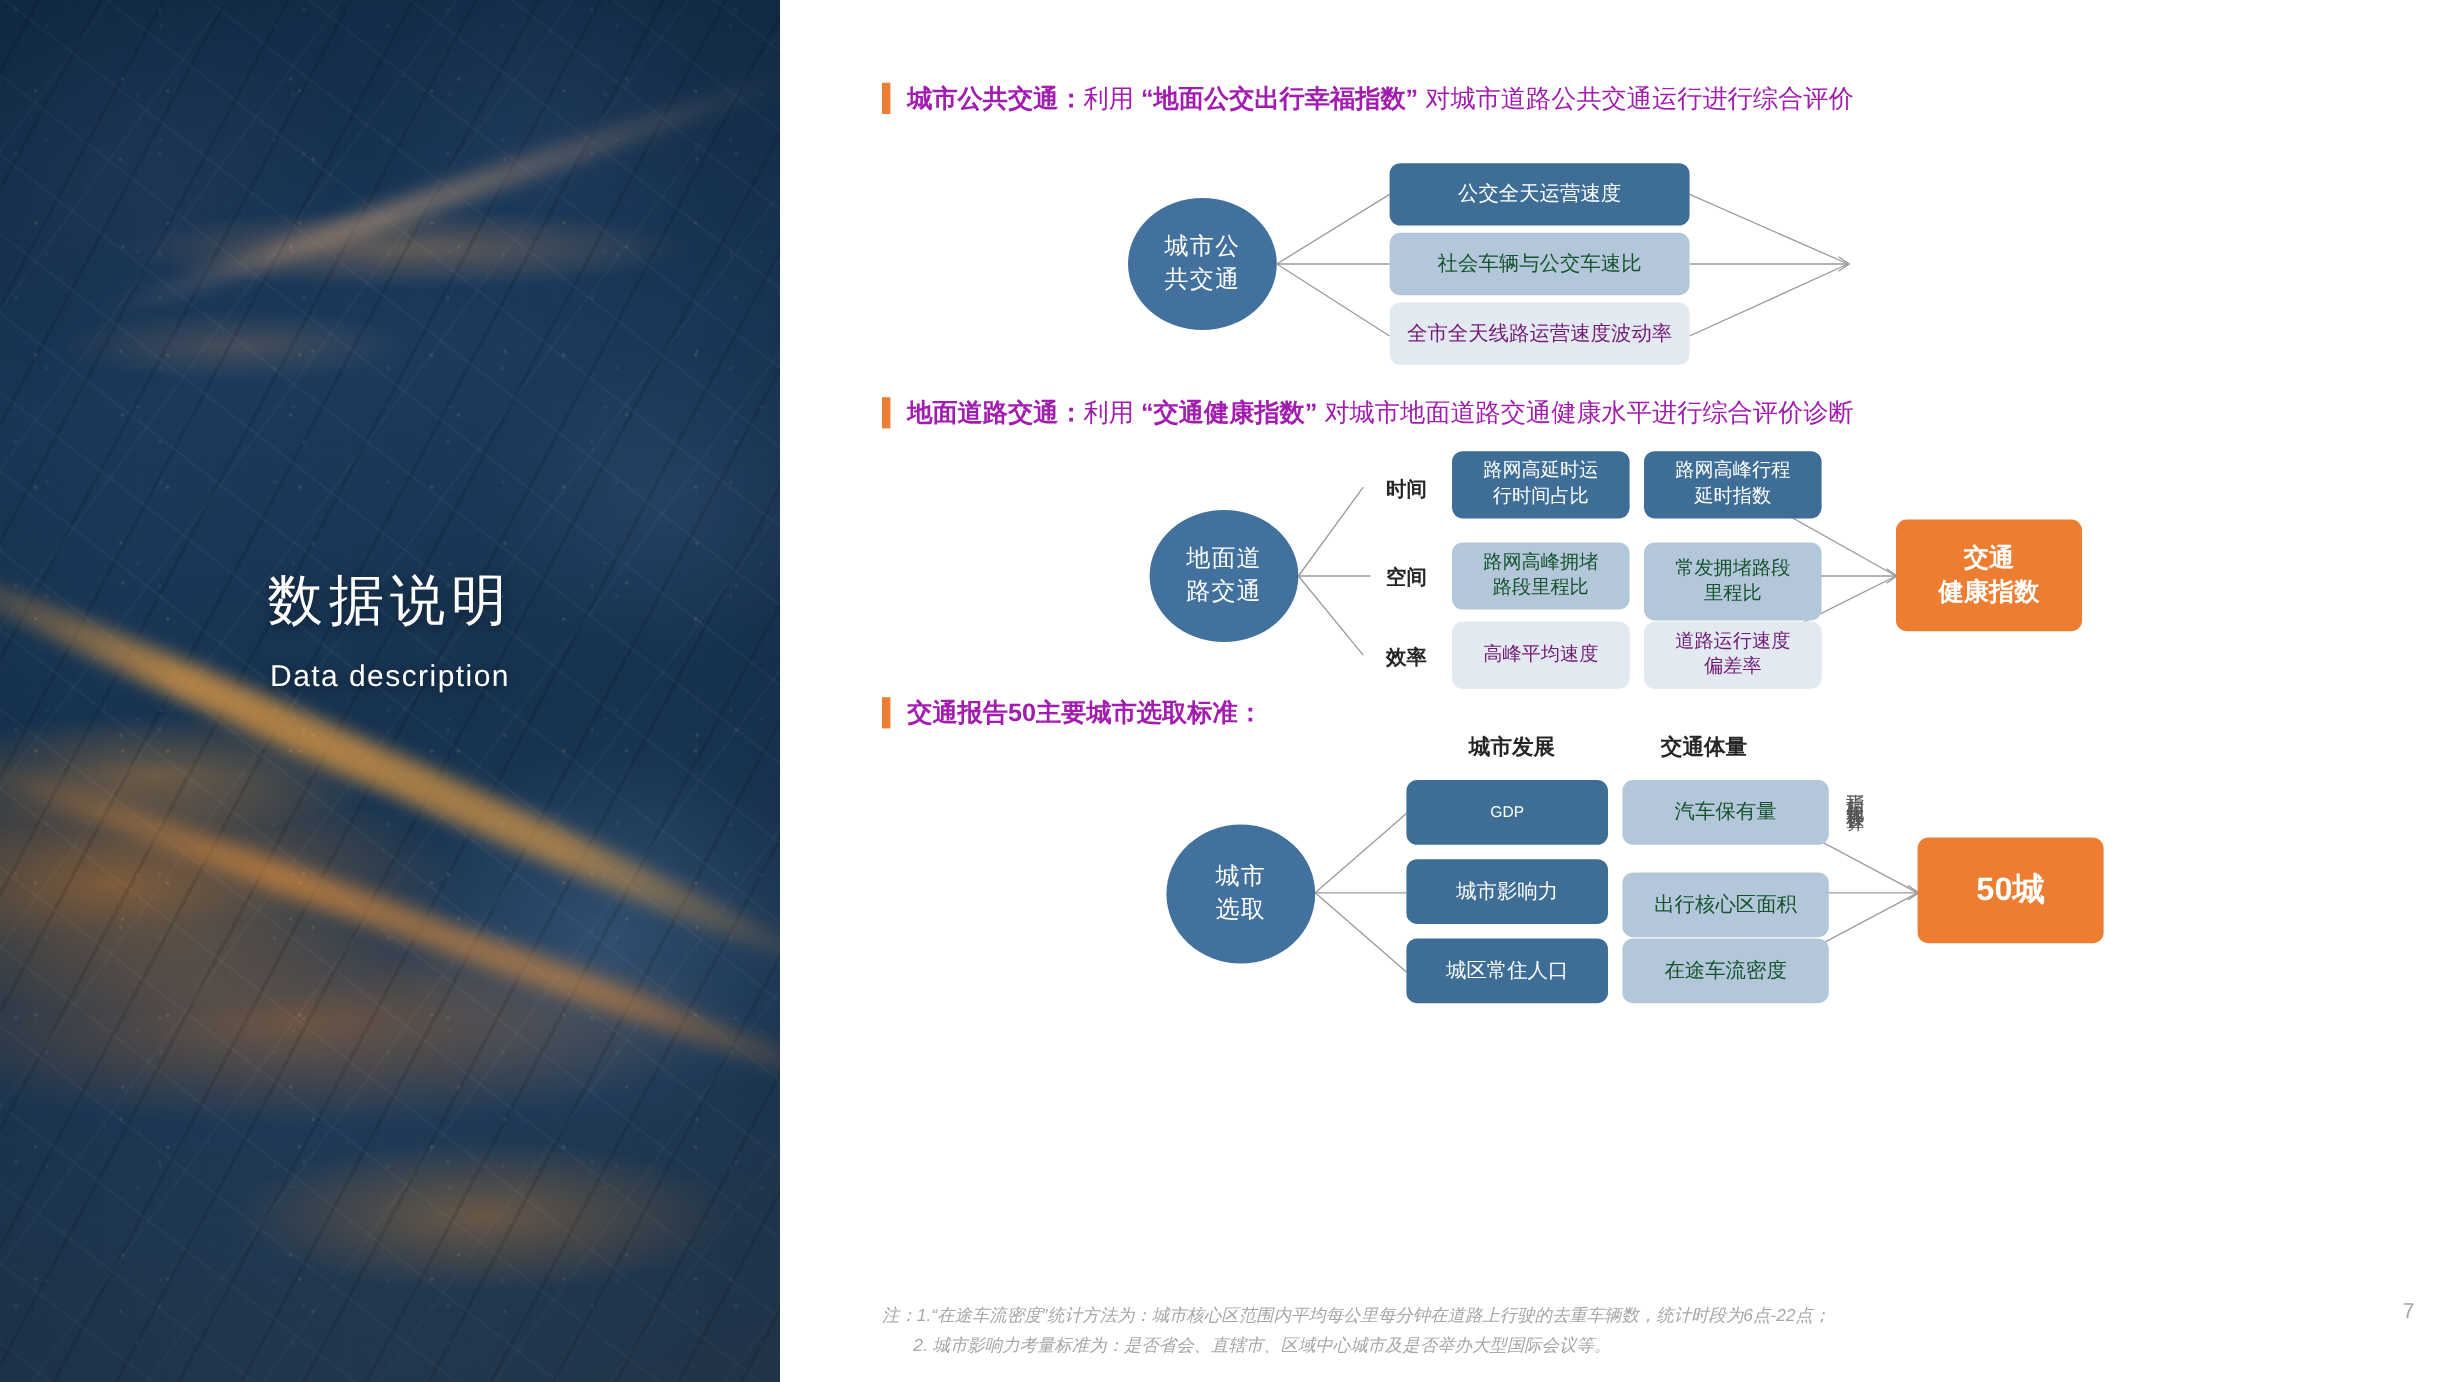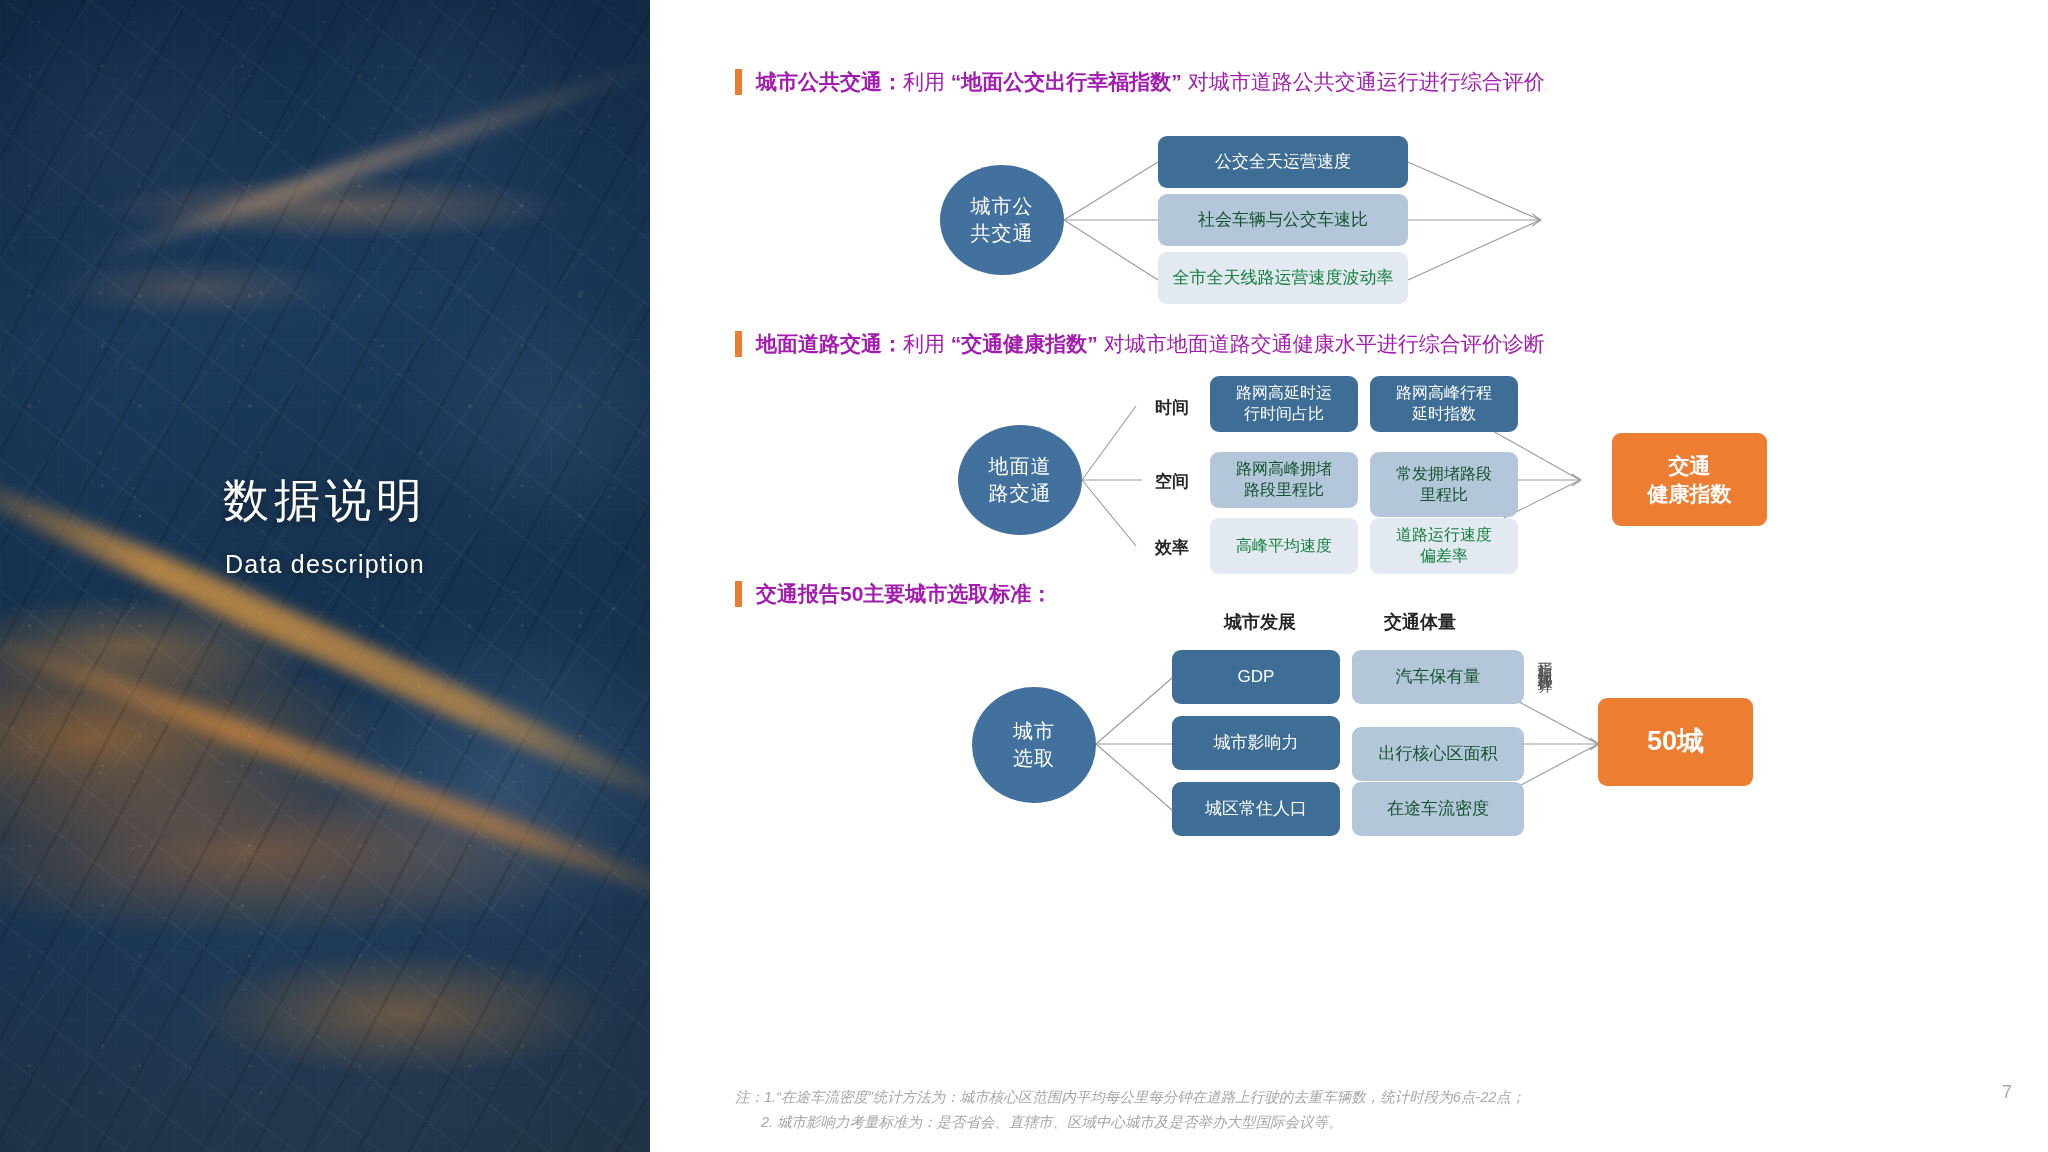--- a/index.html
+++ b/index.html
@@ -119,21 +119,21 @@
     color: #fff; display: flex; align-items: center; justify-content: center;
     text-align: center; line-height: 1.35; font-size: 20px; letter-spacing: 1px;
   }
   .box {
     position: absolute; border-radius: 9px;
     display: flex; align-items: center; justify-content: center;
     text-align: center; line-height: 1.3;
   }
   .box.dark  { background: #3E6E96; color: #ffffff; }
   .box.mid   { background: #B4C7DA; color: #14532d; }
-  .box.light { background: #E3E9F1; color: #15803d; }
+  .box.light { background: #E3E9F1; color: #701a75; }
   .box.orange { background: #ED7D31; color: #ffffff; font-weight: bold; }
 
   .row-label {
     position: absolute; font-weight: bold; font-size: 17px; color: #262626;
     text-align: center;
   }
   .col-header {
     position: absolute; font-weight: bold; font-size: 18px; color: #262626;
     text-align: center;
   }
@@ -254,21 +254,21 @@
     </div>
     <div class="box mid" style="left:430px; top:74px; width:148px; height:65px; font-size:16px;">
       <span style="white-space:pre-line;">常发拥堵路段
 里程比</span>
     </div>
     <div class="box light" style="left:430px; top:140px; width:148px; height:56px; font-size:16px;">
       <span style="white-space:pre-line;">道路运行速度
 偏差率</span>
     </div>
 
-    <div class="box orange" style="left:640px; top:55px; width:155px; height:93px; font-size:21px;margin-left:32px;">
+    <div class="box orange" style="left:640px; top:55px; width:155px; height:93px; font-size:21px;">
       <span style="white-space:pre-line;">交通
 健康指数</span>
     </div>
   </div>
 
   <div class="section-head" style="left:85px; top:580px;">
     <div class="accent-bar"></div>
     <div class="head-text"><b>交通报告50主要城市选取标准：</b></div>
   </div>
 
@@ -286,21 +286,21 @@
     </svg>
 
     <div class="col-header" style="left:240px; top:-10px; width:160px;">城市发展</div>
     <div class="col-header" style="left:400px; top:-10px; width:160px;">交通体量</div>
 
     <div class="ellipse-node" style="left:32px; top:67px; width:124px; height:116px;">
       <span style="white-space:pre-line;">城市
 选取</span>
     </div>
 
-    <div class="box dark" style="left:232px; top:30px; width:168px; height:54px; font-size:17px;">
+    <div class="box dark" style="left:232px; top:30px; width:168px; height:54px; font-size:13px;">
       <span style="white-space:pre-line;">GDP</span>
     </div>
     <div class="box dark" style="left:232px; top:96px; width:168px; height:54px; font-size:17px;">
       <span style="white-space:pre-line;">城市影响力</span>
     </div>
     <div class="box dark" style="left:232px; top:162px; width:168px; height:54px; font-size:17px;">
       <span style="white-space:pre-line;">城区常住人口</span>
     </div>
 
     <div class="box mid" style="left:412px; top:30px; width:172px; height:54px; font-size:17px;">

